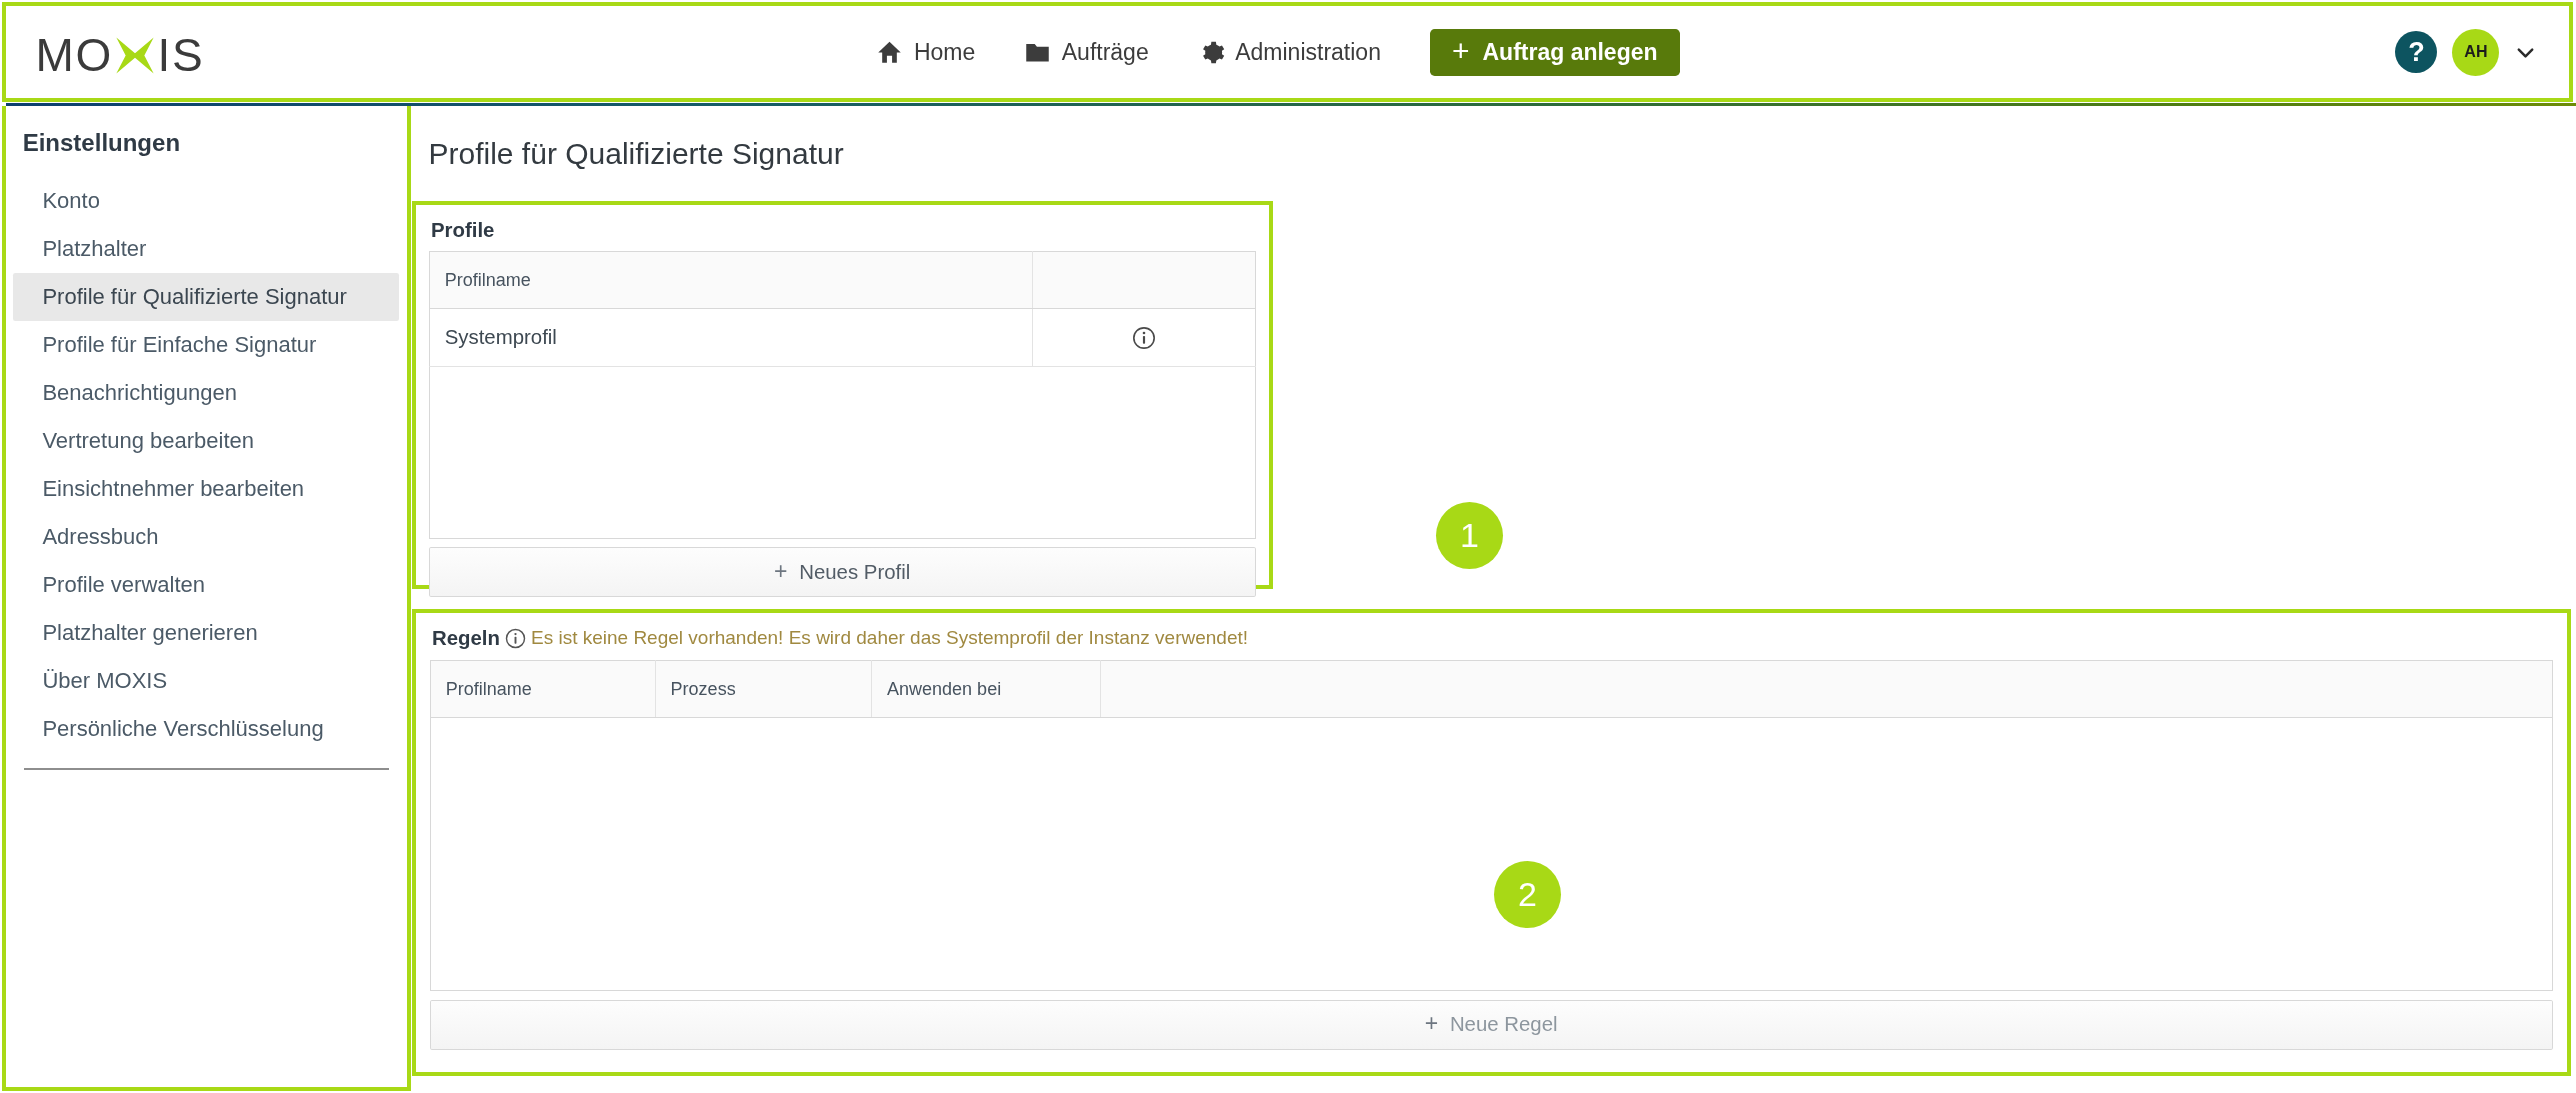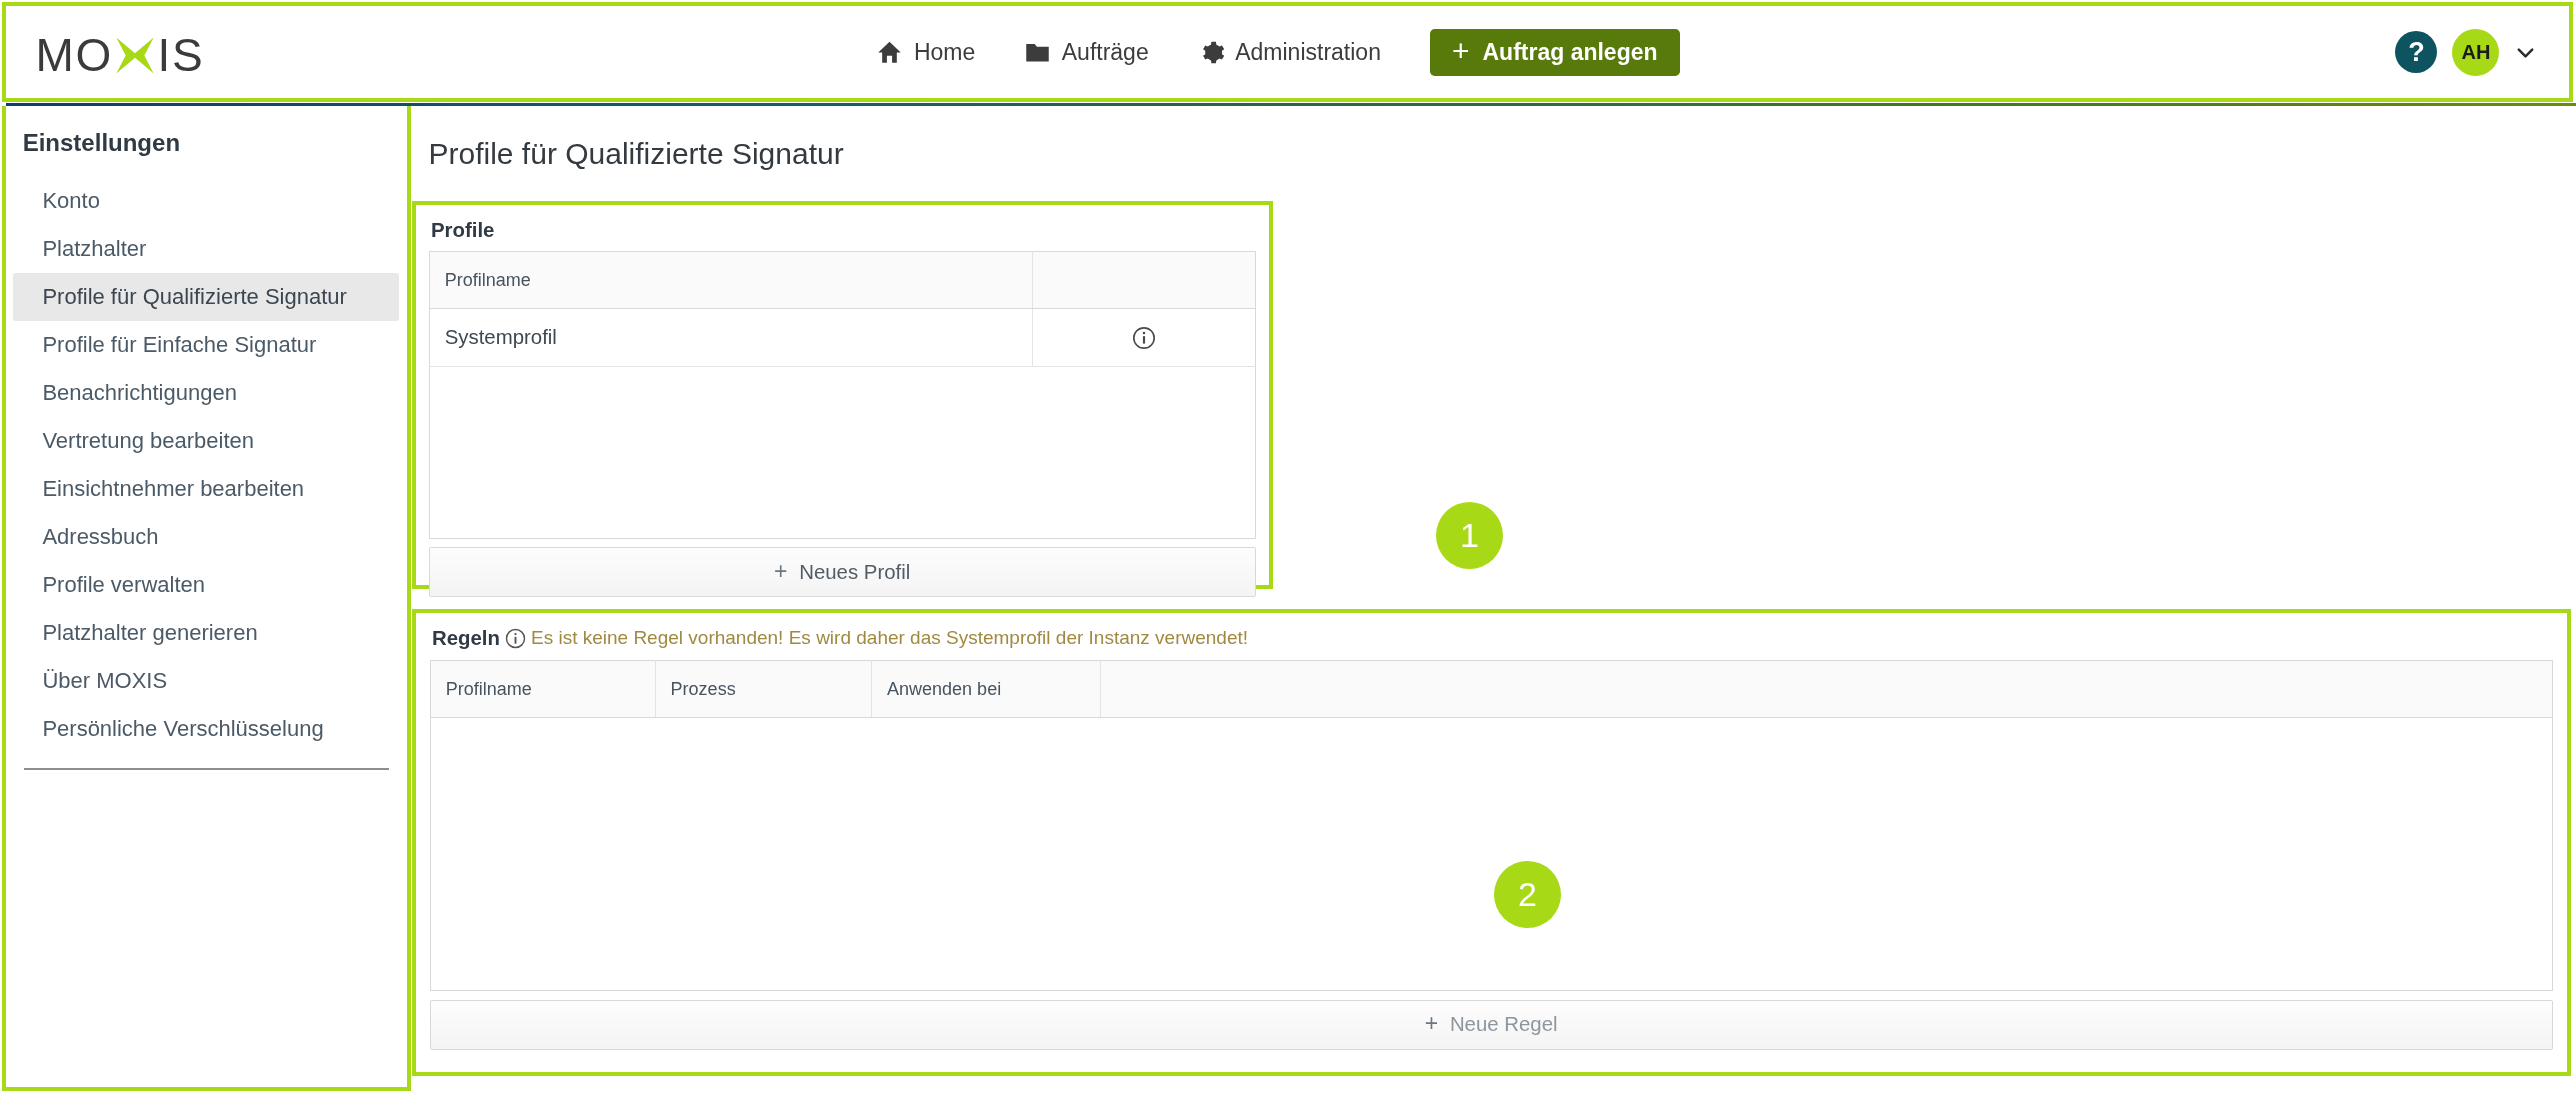--- a/index.html
+++ b/index.html
@@ -75,21 +75,21 @@
   #help-btn {
     width: 42px; height: 42px; border-radius: 50%;
     background: #0d5460; color: #fff;
     display: flex; align-items: center; justify-content: center;
     font-size: 27px; font-weight: bold; cursor: pointer;
   }
   #avatar {
     width: 47px; height: 47px; border-radius: 50%;
     background: #A8D916; color: #1c1c1c;
     display: flex; align-items: center; justify-content: center;
-    font-size: 20px; font-weight: bold; cursor: pointer;
+    font-size: 16px; font-weight: bold; cursor: pointer;
   }
   #avatar-caret { width: 23px; height:23px; display:flex; align-items:center; justify-content:center; cursor:pointer;}
   #avatar-caret svg { display:block; }
 
   
   #header-sep {
     position: absolute; left: 6.4px; top: 103px;
     width: 2570px; height: 4.1px;
     background: linear-gradient(to right, #0d3f6e 0%, #165c66 28%, #2d6b3a 60%, #4f7d12 85%, #6d8c08 100%);
   }

